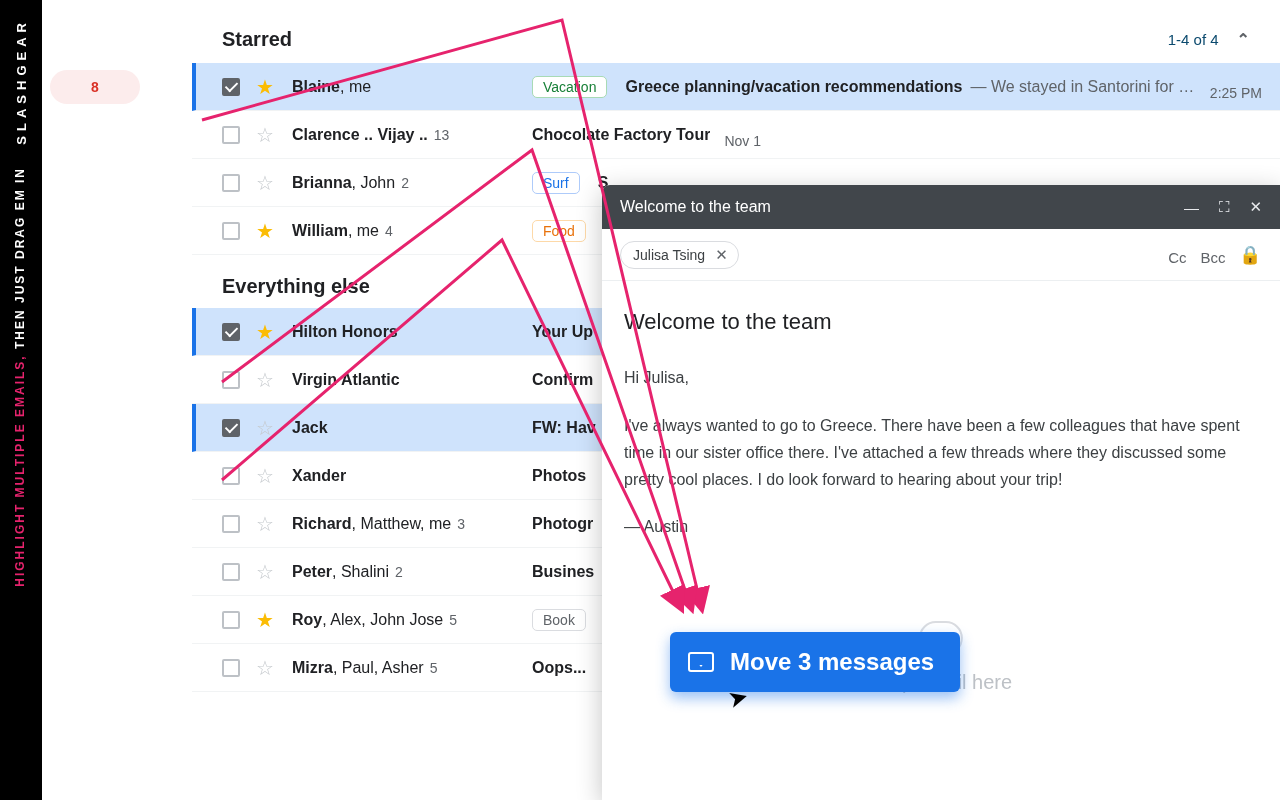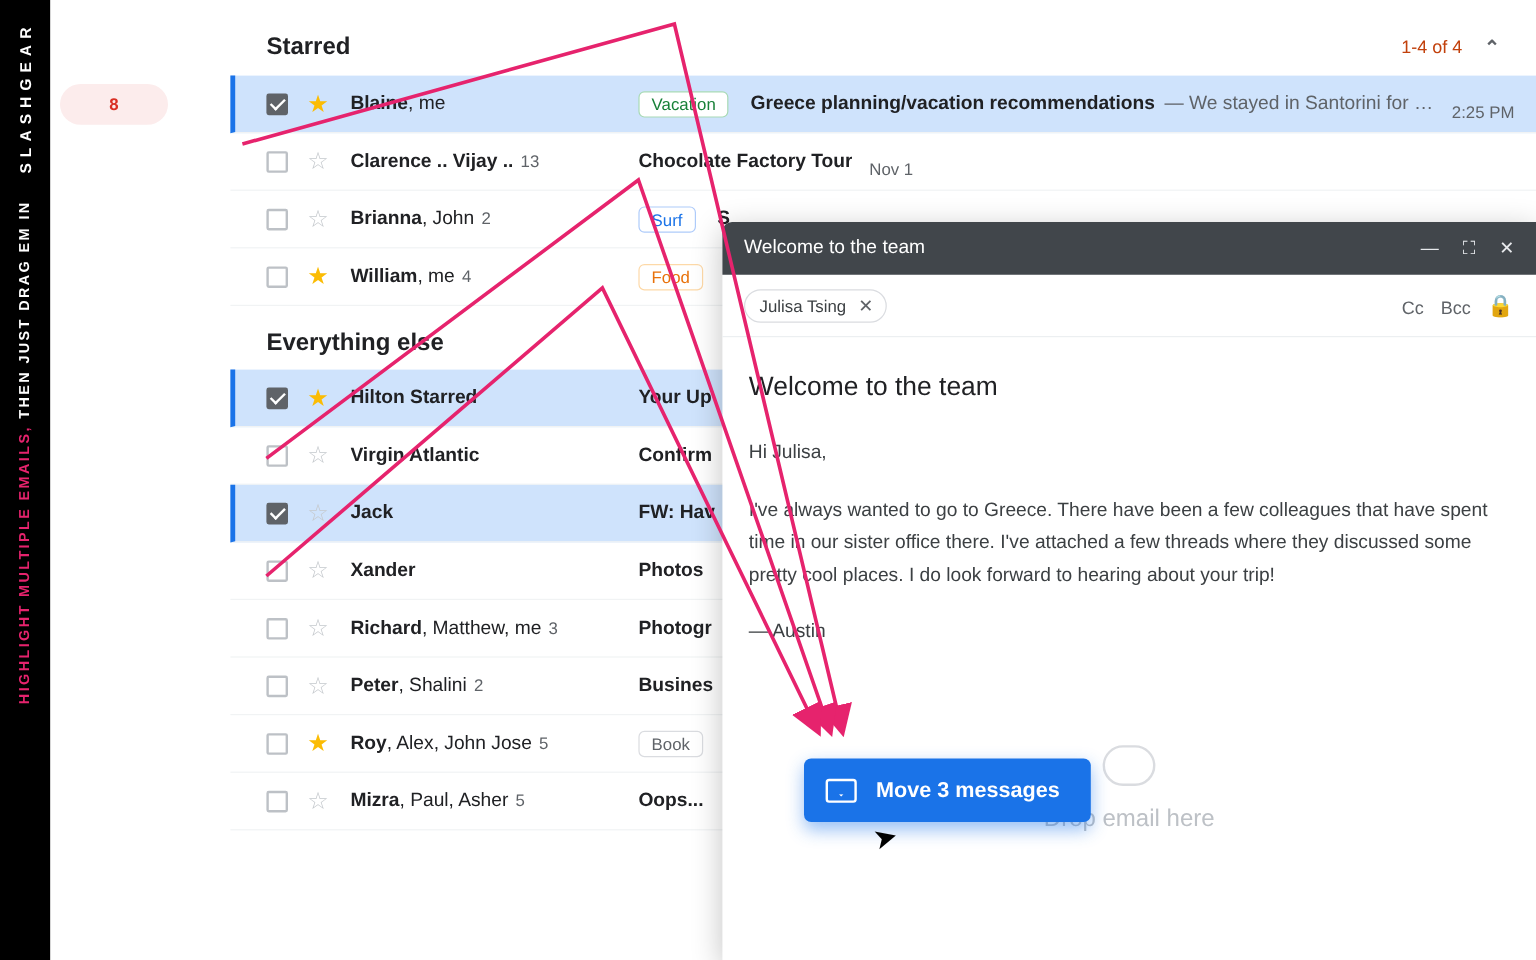--- a/index.html
+++ b/index.html
@@ -66,21 +66,21 @@
   .inbox { position: absolute; left: 150px; right: 0; top: 0; bottom: 0; }
 
   .section-header {
     display: flex;
     align-items: center;
     padding: 28px 30px 12px 30px;
     color: #202124;
     font-size: 20px;
     font-weight: 700;
   }
-  .section-header .count { margin-left: auto; color: #c2410c; font-weight: 400; font-size: 15px; }
+  .section-header .count { margin-left: auto; color: #0c4a6e; font-weight: 400; font-size: 15px; }
   .section-header .chev { margin-left: 18px; color: #5f6368; font-size: 16px; }
 
   .section-header.secondary { padding-top: 20px; padding-bottom: 10px; }
 
   .rows { }
   .row {
     display: flex;
     align-items: center;
     height: 48px;
     padding: 0 18px 0 30px;
@@ -206,24 +206,24 @@
 
   
   .move-pill {
     position: absolute;
     left: 628px;
     top: 632px;
     background: #1a73e8;
     color: #fff;
     border-radius: 6px;
     padding: 16px 26px 16px 18px;
-    font-size: 18px;
+    font-size: 24px;
     font-weight: 600;
     display: flex;
-    align-items: flex-end;
+    align-items: center;
     box-shadow: 0 6px 14px rgba(26,115,232,0.45);
   }
   .move-pill .env {
     width: 26px; height: 20px;
     border: 2px solid #fff;
     border-radius: 3px;
     margin-right: 16px;
     position: relative;
     flex: 0 0 26px;
   }
@@ -310,21 +310,21 @@
       </div>
 
     <div class="section-header secondary">
       <span>Everything else</span>
     </div>
 
     <div class="rows" id="everything-rows">
         <div class="row selected checked">
           <span class="chk"></span>
           <span class="star on">★</span>
-          <span class="sender"><b>Hilton Starred</b></span>
+          <span class="sender"><b>Hilton Honors</b></span>
           <span class="subject">Your Up</span>
         </div>
         <div class="row">
           <span class="chk"></span>
           <span class="star">☆</span>
           <span class="sender"><b>Virgin Atlantic</b></span>
           <span class="subject">Confirm</span>
         </div>
         <div class="row selected checked">
           <span class="chk"></span>

